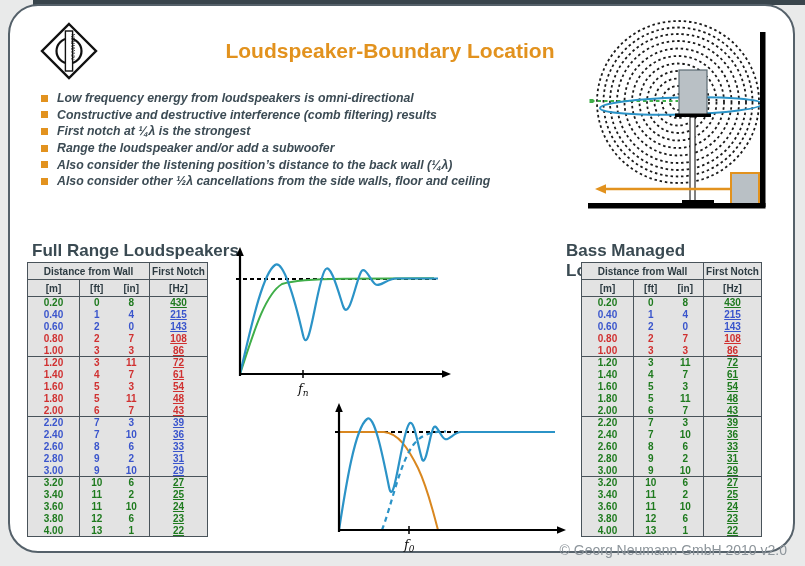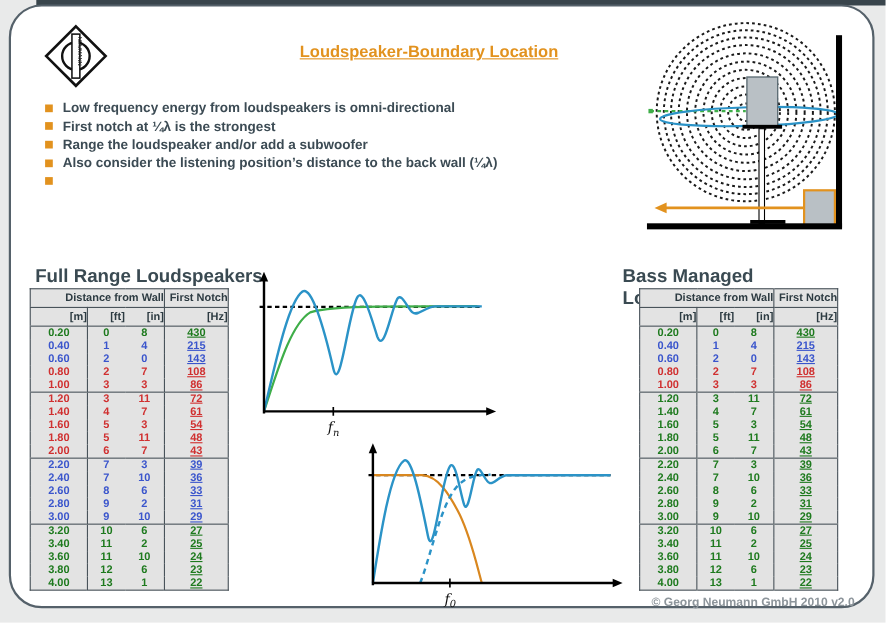--- a/index.html
+++ b/index.html
@@ -2,50 +2,50 @@
 <html><head>
 <meta charset="utf-8">
 <style>
   html,body{margin:0;padding:0}
   body{width:805px;height:566px;background:#e9eaea;position:relative;overflow:hidden;
        font-family:"Liberation Sans",sans-serif;}
   .topbar{position:absolute;left:33px;top:0;width:772px;height:5px;background:#39454c;}
   .slide{position:absolute;left:8px;top:4px;width:787px;height:549px;background:#ffffff;
          border:2px solid #55616a;border-radius:30px;box-sizing:border-box;}
   .title{position:absolute;left:120px;top:33px;width:520px;text-align:center;
-         font-size:15px;font-weight:bold;color:#e2921e;letter-spacing:0px;text-decoration:underline;}
+         font-size:21px;font-weight:bold;color:#e2921e;letter-spacing:0px;}
   .bullets{position:absolute;left:31px;top:84px;width:520px;}
-  .bullet-row{display:flex;align-items:center;height:16.6px;}
+  .bullet-row{display:flex;align-items:center;height:16.6px;font-style:italic;}
   .bullet-sq{width:7px;height:7px;background:#e2921e;margin-right:9px;flex:none;}
   .bullet-text{font-size:12.3px;font-weight:bold;color:#3c4b54;white-space:nowrap;}
   .section-title{position:absolute;font-size:17px;font-weight:bold;color:#3a4a52;}
   .st-left{left:22px;top:235px;}
   .st-right{left:556px;top:235px;}
   .tbl-wrap{position:absolute;top:256px;}
   .tw-left{left:17px;}
   .tw-right{left:571px;}
   table.data{border-collapse:collapse;table-layout:fixed;width:180px;background:#e3e3e3;
              border:1px solid #49535a;}
   table.data th{font-size:10px;font-weight:bold;color:#2d3b42;padding:0;height:16px;
-                border-bottom:1px solid #49535a;text-align:right;}
+                border-bottom:1px solid #49535a;text-align:center;}
   table.data td{font-size:10px;font-weight:bold;padding:0;height:11.8px;text-align:center;}
   .col-sep{border-right:1px solid #49535a;}
   td.m{text-align:center;margin-left:29px;}
   td.ft{text-align:right;padding-right:10px;}
   td.in{text-align:right;padding-right:12px;}
   td.hz{text-align:right;padding-right:16px;text-decoration:underline;}
   tr.c-green td{color:#1e7a1e;}
   tr.c-blue td{color:#3a55cc;}
   tr.c-red td{color:#d03030;}
   tr.grp td{border-top:1px solid #49535a;}
   .chart1{position:absolute;left:224px;top:234px;}
   .chart2{position:absolute;left:312px;top:394px;}
   .diagram{position:absolute;left:578px;top:3px;}
   .logo{position:absolute;left:28px;top:14px;}
-  .copyright{position:absolute;right:16px;top:536px;font-size:11px;color:#8d959b;font-weight:bold;}
+  .copyright{position:absolute;right:6px;top:536px;font-size:14px;color:#8d959b;}
   .flabel{font-family:"DejaVu Serif",serif;font-style:italic;font-size:13px;fill:#111;}
   .flabel .sub{font-size:9px;}
 </style>
 </head>
 <body>
 
 <div class="topbar"></div>
 
 <div class="slide">
 
@@ -58,32 +58,37 @@
 
   <div class="title">Loudspeaker-Boundary Location</div>
 
   <div class="bullets" id="bullets">
       <div class="bullet-row">
         <span class="bullet-sq"></span>
         <span class="bullet-text">Low frequency energy from loudspeakers is omni-directional</span>
       </div>
       <div class="bullet-row">
         <span class="bullet-sq"></span>
+        <span class="bullet-text">Constructive and destructive interference (comb filtering) results</span>
+      </div>
+      <div class="bullet-row">
+        <span class="bullet-sq"></span>
         <span class="bullet-text">First notch at ¼λ is the strongest</span>
       </div>
       <div class="bullet-row">
         <span class="bullet-sq"></span>
         <span class="bullet-text">Range the loudspeaker and/or add a subwoofer</span>
       </div>
       <div class="bullet-row">
         <span class="bullet-sq"></span>
         <span class="bullet-text">Also consider the listening position’s distance to the back wall (¼λ)</span>
       </div>
       <div class="bullet-row">
         <span class="bullet-sq"></span>
+        <span class="bullet-text">Also consider other ½λ cancellations from the side walls, floor and ceiling</span>
       </div>
     </div>
 
   <svg class="diagram" width="212" height="210" viewBox="0 0 212 210">
     <g fill="none" stroke="#1a1a1a" stroke-width="1.8" stroke-dasharray="2.5,2.8">
       <circle cx="90" cy="93" r="8"></circle>
         <circle cx="90" cy="93" r="16"></circle>
         <circle cx="90" cy="93" r="23.5"></circle>
       <circle cx="90" cy="93" r="31"></circle>
         <circle cx="90" cy="93" r="38.5"></circle>

